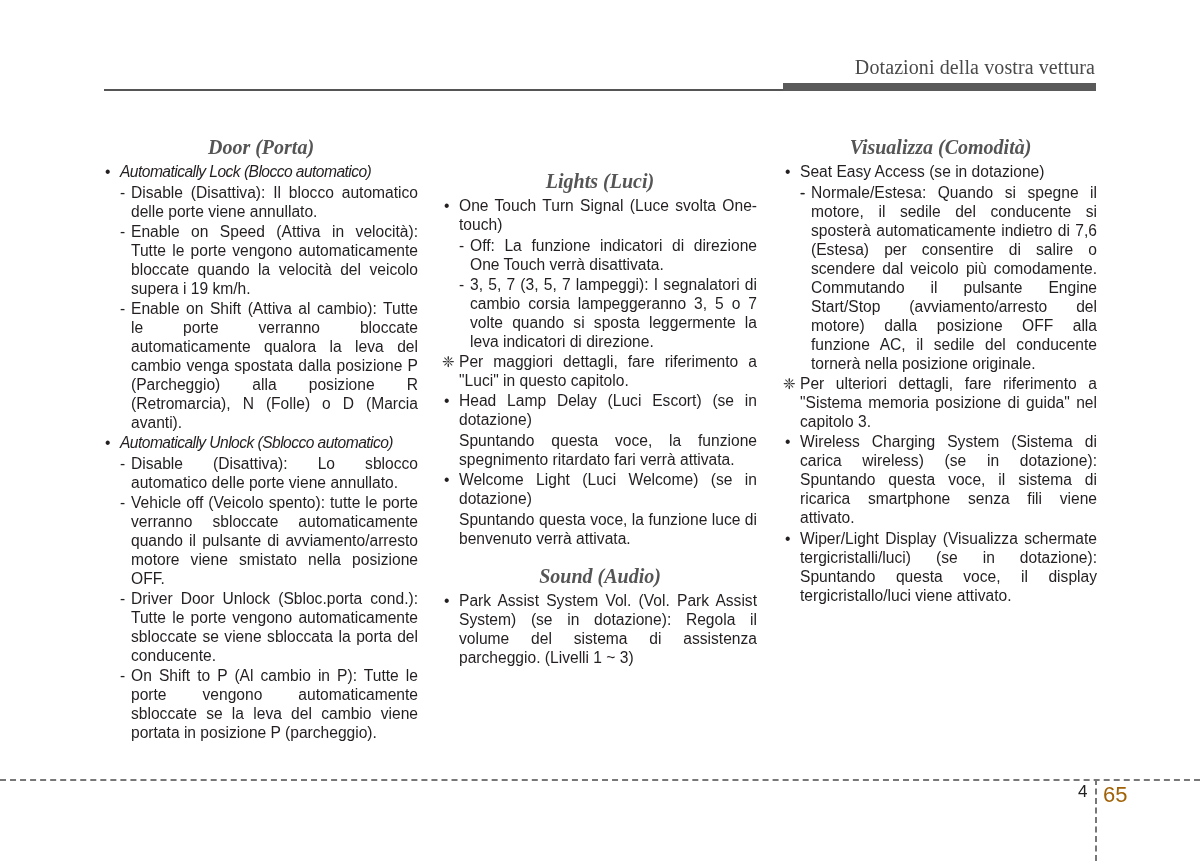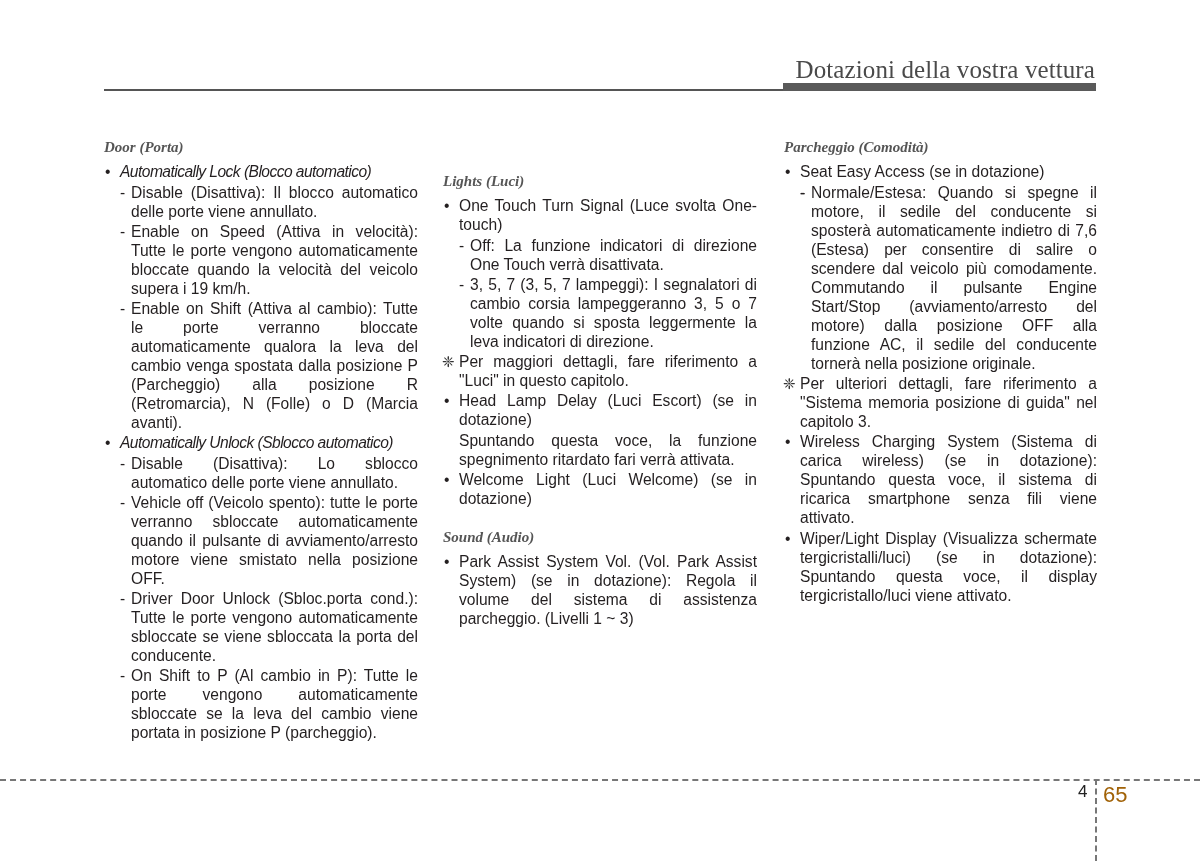--- a/index.html
+++ b/index.html
@@ -2,33 +2,33 @@
 <html><head>
   <meta charset="utf-8">
   <style>
     html, body { margin: 0; padding: 0; }
     body {
       width: 1200px; height: 861px; background: #ffffff; position: relative; overflow: hidden;
       font-family: "Liberation Sans", sans-serif; color: #231f20;
     }
     .header-title {
       position: absolute; right: 105px; top: 56px;
-      font-family: "Liberation Serif", serif; font-size: 25px; color: #4a4a4a; letter-spacing: 0.1px;
+      font-family: "Liberation Serif", serif; font-size: 20px; color: #4a4a4a; letter-spacing: 0.1px;
     }
     .rule-thin { position: absolute; left: 104px; top: 89px; width: 680px; height: 2px; background: #555; }
     .rule-thick { position: absolute; left: 783px; top: 83px; width: 313px; height: 8px; background: #5a5a5a; }
 
     .col { position: absolute; top: 138px; width: 314px; font-size: 15.6px; line-height: 19px; }
     .col1 { left: 104px; }
     .col2 { left: 443px; margin-top: 34px; }
     .col3 { left: 784px; width: 313px; }
 
     .section-title {
       font-family: "Liberation Serif", serif; font-style: italic; font-weight: bold;
-      color: #555; font-size: 15px; margin: 0 0 5px 0; line-height: 19px;
+      color: #555; font-size: 20px; margin: 0 0 5px 0; line-height: 19px; text-align: center;
     }
     .item { position: relative; padding-left: 16px; margin-bottom: 2px; text-align: justify; }
     .item .bullet { position: absolute; left: 1px; top: 0; }
     .sub { position: relative; padding-left: 27px; text-align: justify; margin-bottom: 1px; }
     .sub .dash { position: absolute; left: 16px; top: 0; }
     .para { padding-left: 16px; text-align: justify; margin-bottom: 1px; }
     .note { position: relative; padding-left: 16px; text-align: justify; margin-bottom: 1px; }
     .note .mark { position: absolute; left: -1px; top: 0; color: #333; font-size: 15px; }
     .condensed { letter-spacing: -0.55px; font-style: italic; }
     .gap { height: 18px; }
@@ -119,32 +119,33 @@
   <div class="item">
     <span class="bullet">•</span>
     <span>Head Lamp Delay (Luci Escort) (se in dotazione)</span>
   </div>
   <div class="para">Spuntando questa voce, la funzione spegnimento ritardato fari verrà attivata.</div>
 
   <div class="item">
     <span class="bullet">•</span>
     <span>Welcome Light (Luci Welcome) (se in dotazione)</span>
   </div>
+  <div class="para">Spuntando questa voce, la funzione luce di benvenuto verrà attivata.</div>
 
   <div class="gap"></div>
 
   <div class="section-title">Sound (Audio)</div>
   <div class="item">
     <span class="bullet">•</span>
     <span>Park Assist System Vol. (Vol. Park Assist System) (se in dotazione): Regola il volume del sistema di assistenza parcheggio. (Livelli 1 ~ 3)</span>
   </div>
 </div>
 
 <div class="col col3">
-  <div class="section-title">Parcheggio (Comodità)</div>
+  <div class="section-title">Visualizza (Comodità)</div>
 
   <div class="item">
     <span class="bullet">•</span>
     <span>Seat Easy Access (se in dotazione)</span>
   </div>
   <div class="sub">
     <span class="dash">-</span>
   </div>
   <div class="sub">
     <span class="dash">-</span>

